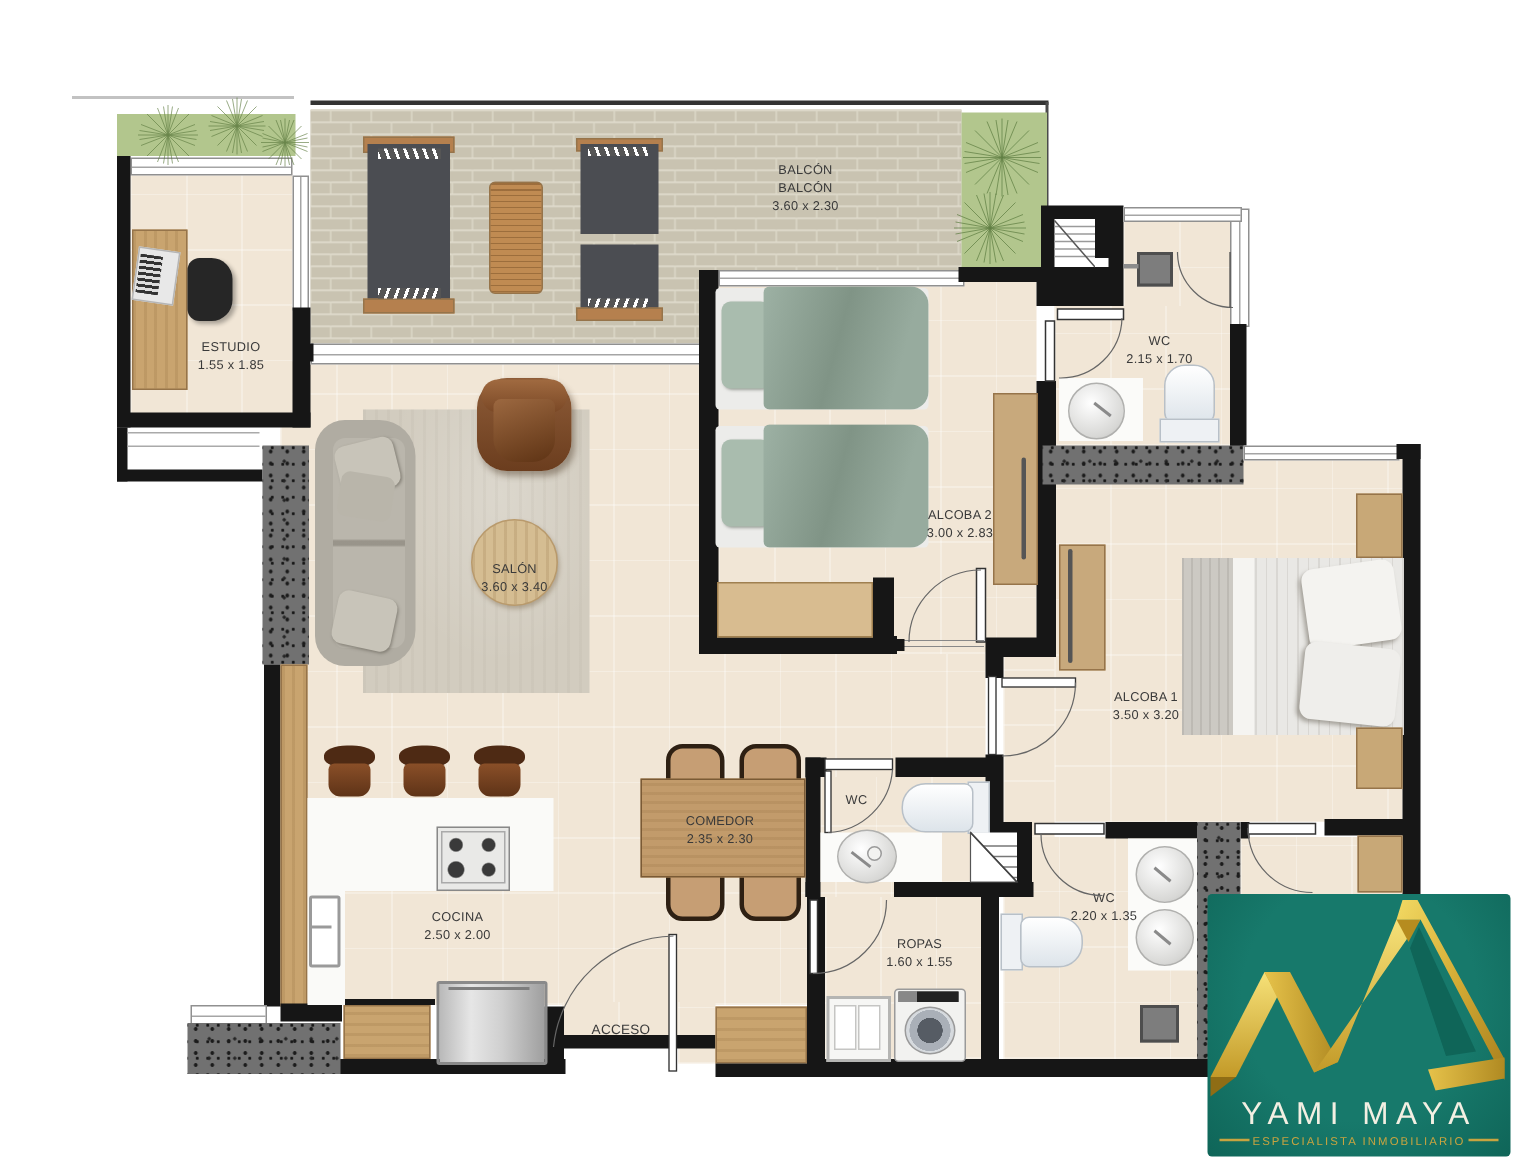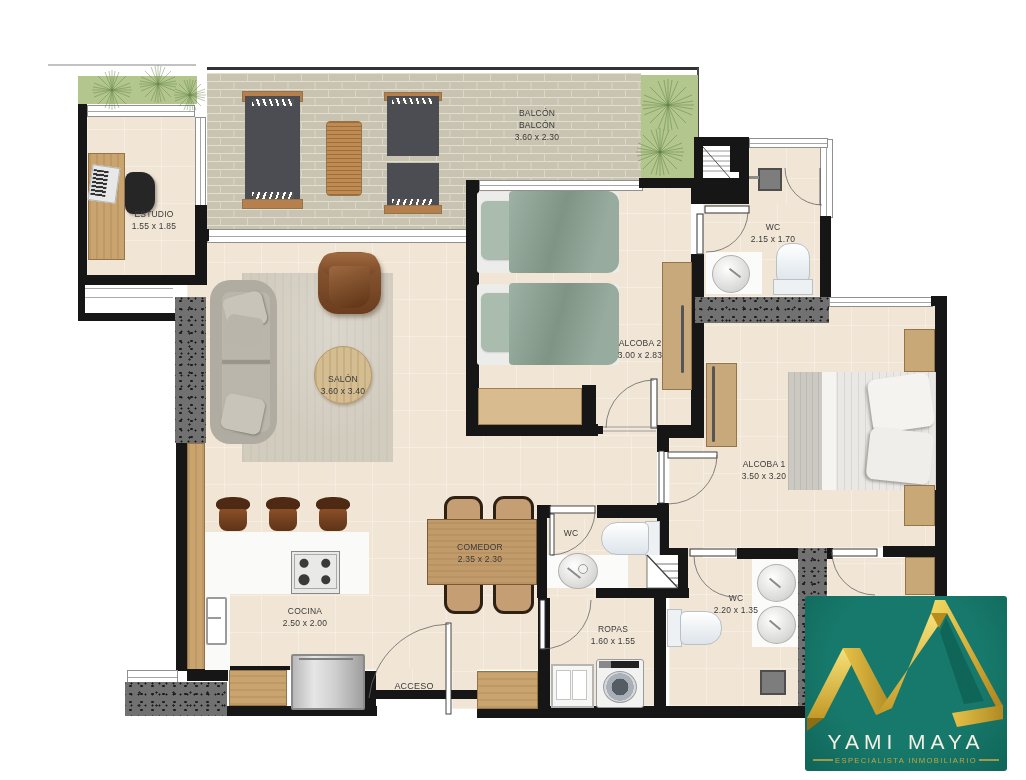--- a/index.html
+++ b/index.html
@@ -363,21 +363,21 @@
 <div style="position:absolute;left:757px;top:606px;width:37px;height:36px;background:radial-gradient(circle at 40% 35%,#fff,#d8d8d6 70%,#bdbdbb);border:1px solid #b0b0ae;border-radius:50%"></div>
 
 <div style="position:absolute;left:768px;top:624px;width:14px;height:2px;background:#8a8a8a;transform:rotate(40deg)"></div>
 
 <div style="position:absolute;left:667px;top:609px;width:13px;height:36px;background:#eef1f4;border:1px solid #b8c0c8"></div>
 
 <div style="position:absolute;left:680px;top:611px;width:40px;height:32px;background:linear-gradient(180deg,#fff,#dde4ea);border:1px solid #b8c0c8;border-radius:6px 16px 16px 6px"></div>
 
 <div style="position:absolute;left:760px;top:670px;width:22px;height:21px;background:#7d7d7d;border:2px solid #4e4e4e"></div>
 
-<div class="txt" style="left:154px;top:208px">ESTUDIO<br>1.55 x 1.85</div>
+<div class="txt" style="left:154px;top:225px">ESTUDIO<br>1.55 x 1.85</div>
 
 <div class="txt" style="left:537px;top:107px">BALCÓN<br>BALCÓN<br>3.60 x 2.30</div>
 
 <div class="txt" style="left:343px;top:373px">SALÓN<br>3.60 x 3.40</div>
 
 <div class="txt" style="left:640px;top:337px">ALCOBA 2<br>3.00 x 2.83</div>
 
 <div class="txt" style="left:773px;top:221px">WC<br>2.15 x 1.70</div>
 
 <div class="txt" style="left:764px;top:458px">ALCOBA 1<br>3.50 x 3.20</div>

